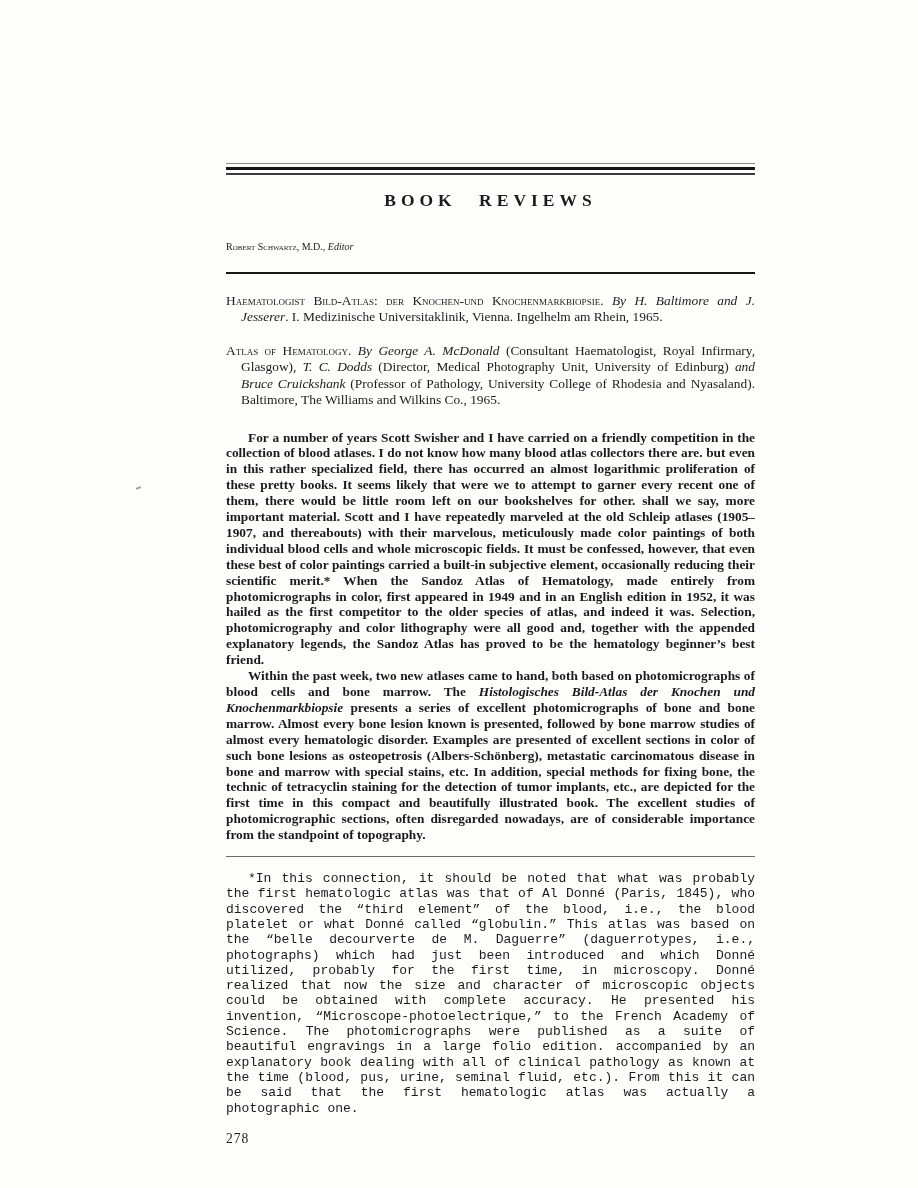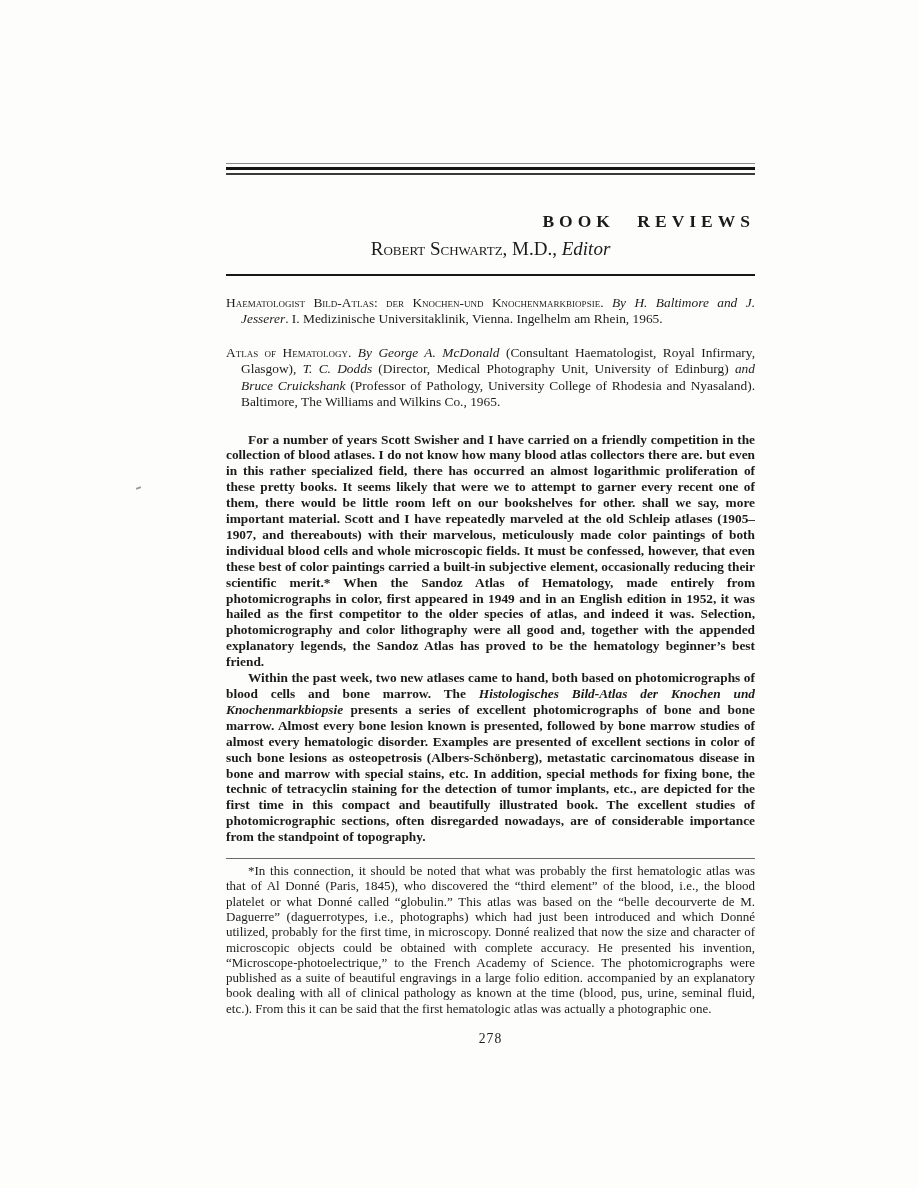--- a/index.html
+++ b/index.html
@@ -18,32 +18,32 @@
   }
   
   .rule-double{margin:0;}
   .rule-double .r1{height:1px;background:#8a8a8a;}
   .rule-double .r2{height:3px;background:#141414;margin-top:3px;}
   .rule-double .r3{height:1.5px;background:#3a3a3a;margin-top:3px;}
   .rule-single{height:2px;background:#161616;margin-top:17px;}
   .fn-rule{height:1px;background:#6b6b6b;margin-top:13px;}
   
   .title{
-    margin-top:36px;
-    text-align:right;
+    margin-top:15px;
+    text-align:center;
     font-weight:bold;
     font-size:17.5px;
     letter-spacing:5px;
     word-spacing:13px;
     line-height:20px;
   }
   .editor{
-    margin-top:10px;
-    text-align:center;
-    font-size:19px;
+    margin-top:29px;
+    text-align:left;
+    font-size:10px;
     line-height:16px;
   }
   
   .entries{margin-top:19px;}
   .entry{
     font-size:13.4px;
     line-height:16.5px;
     text-align:justify;
     padding-left:15px;
     text-indent:-15px;
@@ -54,29 +54,30 @@
   .para{
     font-size:13.35px;
     line-height:15.9px;
     text-align:justify;
     text-indent:22px;
     margin:0;
     font-weight:bold;
   }
   
   .footnote{
-    margin-top:4px;
+    margin-top:14px;
     font-size:13px;
     line-height:15.3px;
     text-align:justify;
     text-indent:22px;
+    font-family:Liberation Mono, monospace;
   }
   .pageno{
     margin-top:15px;
-    text-align:center;
+    text-align:left;
     font-size:13.6px;
     letter-spacing:1px;
   }
   
   .run-i{font-style:italic;}
   .run-sc{font-variant:small-caps;}
   
   .artifact{
     position:absolute;
     left:136px;top:487px;

